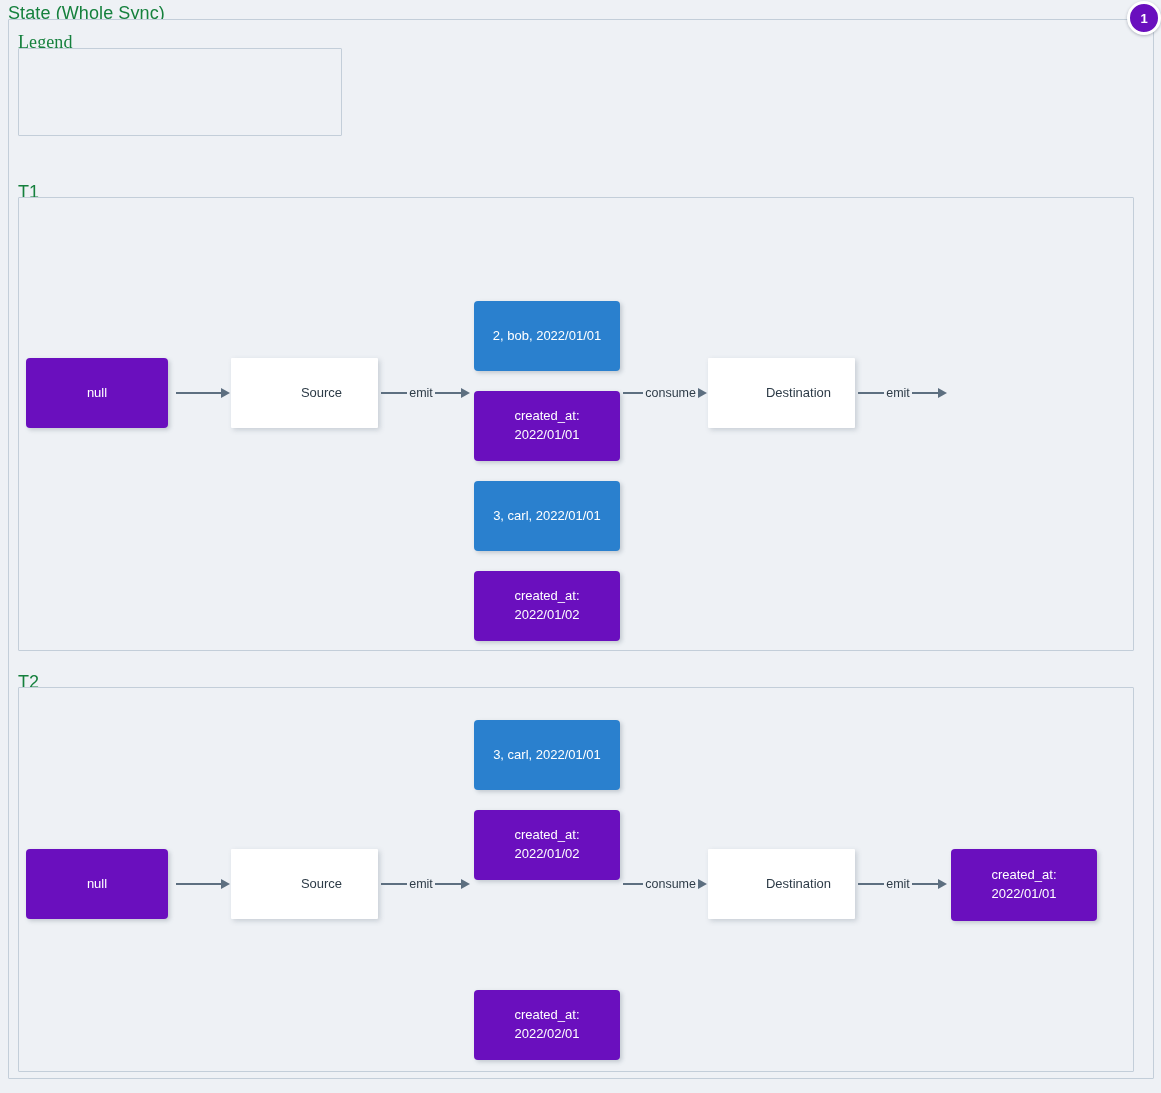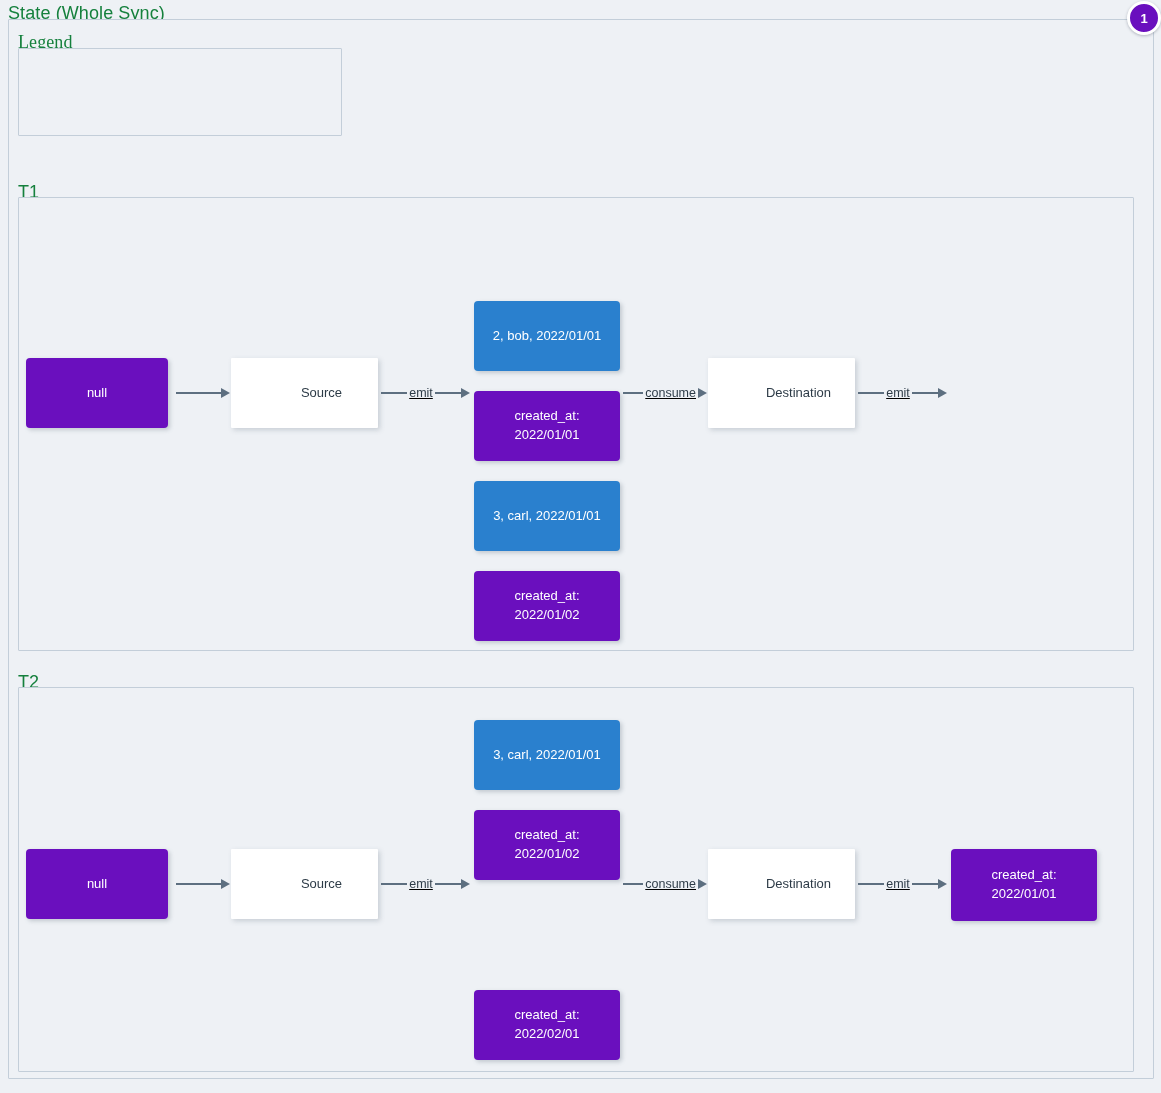--- a/index.html
+++ b/index.html
@@ -65,21 +65,20 @@
                  box-shadow: 2px 2px 5px rgba(90,105,120,.26); padding-left: 40px; }
 
   
   .edge {
     position: absolute;
     display: flex;
     align-items: center;
     justify-content: center;
     height: 18px;
     pointer-events: none;
-    text-decoration: underline;
   }
   .edge .line {
     height: 2.6px;
     background: #5d6f80;
     flex: 1 1 auto;
   }
   .edge .lbl {
     color: #2f3d49;
     font-size: 12.5px;
     padding: 0 2px;

